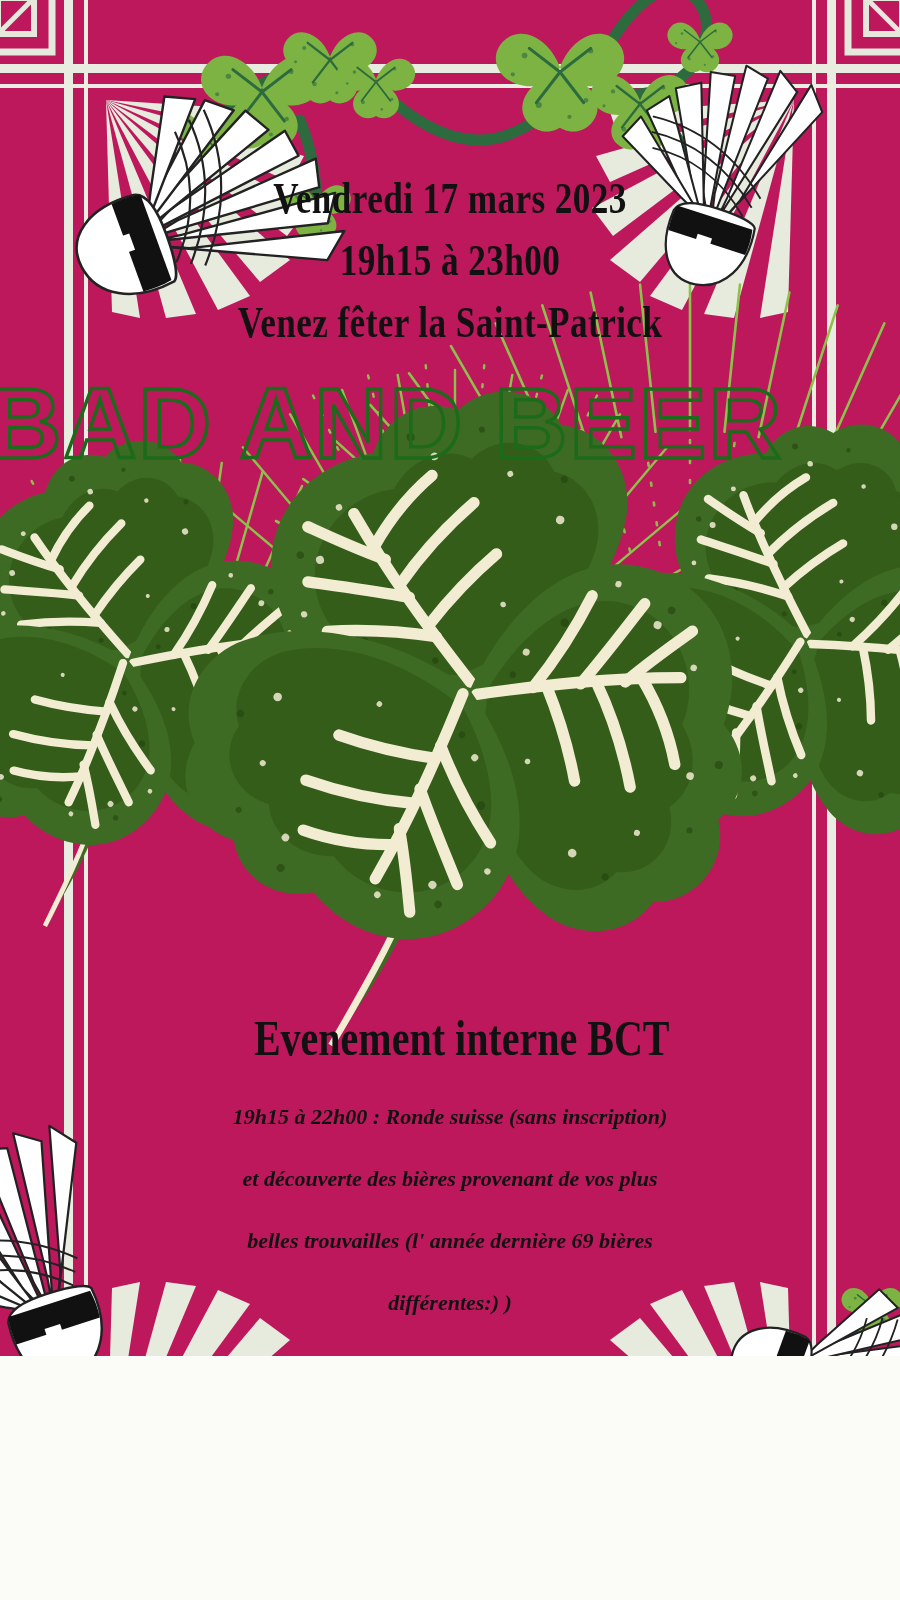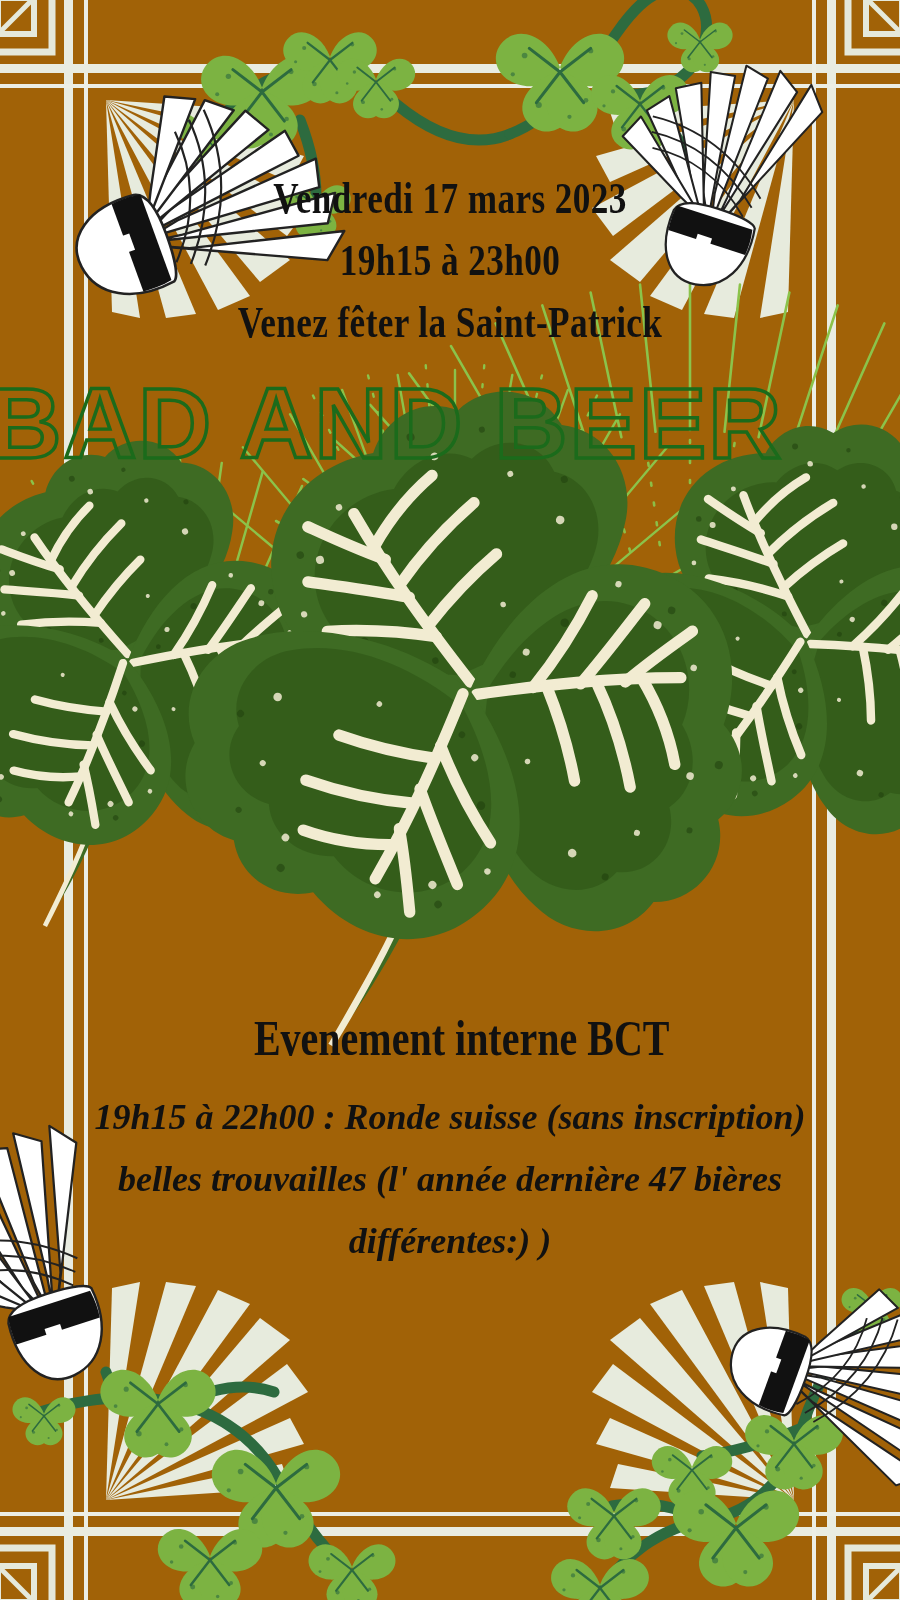--- a/index.html
+++ b/index.html
@@ -4,22 +4,22 @@
 <style>
   html,body{margin:0;padding:0;}
   body{
     width:900px;height:1600px;
     background:#fbfbf7;
     font-family:"Liberation Serif",serif;
     overflow:hidden;
   }
   .poster{
     position:relative;
-    width:900px;height:1600px;
-    background:#a16207;
+    width:900px;height:1356px;
+    background:#be185d;
     overflow:hidden;
   }
   .svg-layer{position:absolute;left:0;top:0;}
 
   
   .header-block{
     position:absolute;left:0;top:168px;width:900px;
     text-align:center;z-index:40;
   }
   .header-line{
@@ -73,21 +73,21 @@
 
   .body-block{
     position:absolute;left:50px;top:1086px;width:800px;
     text-align:center;z-index:40;
   }
   .body-line{
     display:block;
     font-family:"Liberation Serif",serif;
     font-style:italic;
     font-weight:700;
-    font-size:36px;
+    font-size:22px;
     line-height:62px;
     color:#111111;
     white-space:nowrap;
   }
 </style>
 </head>
 <body>
 
 <div class="poster">
 
@@ -460,17 +460,18 @@
       <use href="#shuttlecockShape"></use>
     </g>
   </svg>
 
   <div class="subtitle-block">
     <span class="subtitle-text">Evenement interne BCT</span>
   </div>
 
   <div class="body-block">
     <span class="body-line">19h15 à 22h00 : Ronde suisse (sans inscription)</span>
-    <span class="body-line">belles trouvailles (l' année dernière 47 bières</span>
+    <span class="body-line">et découverte des bières provenant de vos plus</span>
+    <span class="body-line">belles trouvailles (l' année dernière 69 bières</span>
     <span class="body-line">différentes:) )</span>
   </div>
 
 </div>
 
 </body></html>

